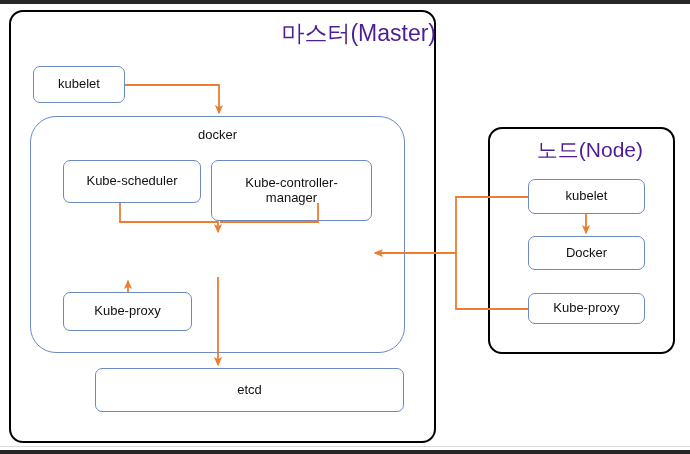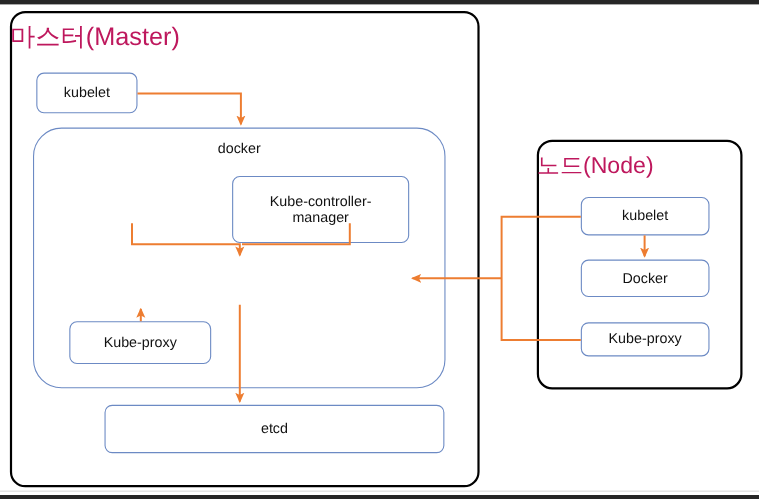--- a/index.html
+++ b/index.html
@@ -38,22 +38,22 @@
   
   .outer-box {
     position: absolute;
     border: 2px solid #000000;
     border-radius: 14px;
     background: transparent;
     box-sizing: border-box;
   }
   .outer-title {
     position: absolute;
-    text-align: left;
-    color: #be185d;
+    text-align: right;
+    color: #4c1d95;
     white-space: nowrap;
   }
 
   
   .node-box {
     position: absolute;
     box-sizing: border-box;
     border: 1.4px solid #6c8ac4;
     border-radius: 7px;
     background: #ffffff;
@@ -103,20 +103,23 @@
   <div class="outer-box" style="left:9px; top:10px; width:427px; height:433px;"></div>
   <div class="outer-title" style="left:9px; top:18px; width:427px; font-size:23px;">마스터(Master)</div>
 
   <div class="node-box" style="left:33px; top:66px; width:92px; height:37px;">
     <span>kubelet</span>
   </div>
 
   <div class="group-box" style="left:30px; top:116px; width:375px; height:237px;"></div>
   <div class="group-label" style="left:30px; top:127px; width:375px;">docker</div>
 
+  <div class="node-box" style="left:63px; top:160px; width:138px; height:43px;">
+    <span>Kube-scheduler</span>
+  </div>
 
   <div class="node-box" style="left:211px; top:160px; width:161px; height:61px; flex-direction:column;">
     <span>Kube-controller-</span>
     <span>manager</span>
   </div>
 
 
   <div class="node-box" style="left:63px; top:292px; width:129px; height:39px;">
     <span>Kube-proxy</span>
   </div>

